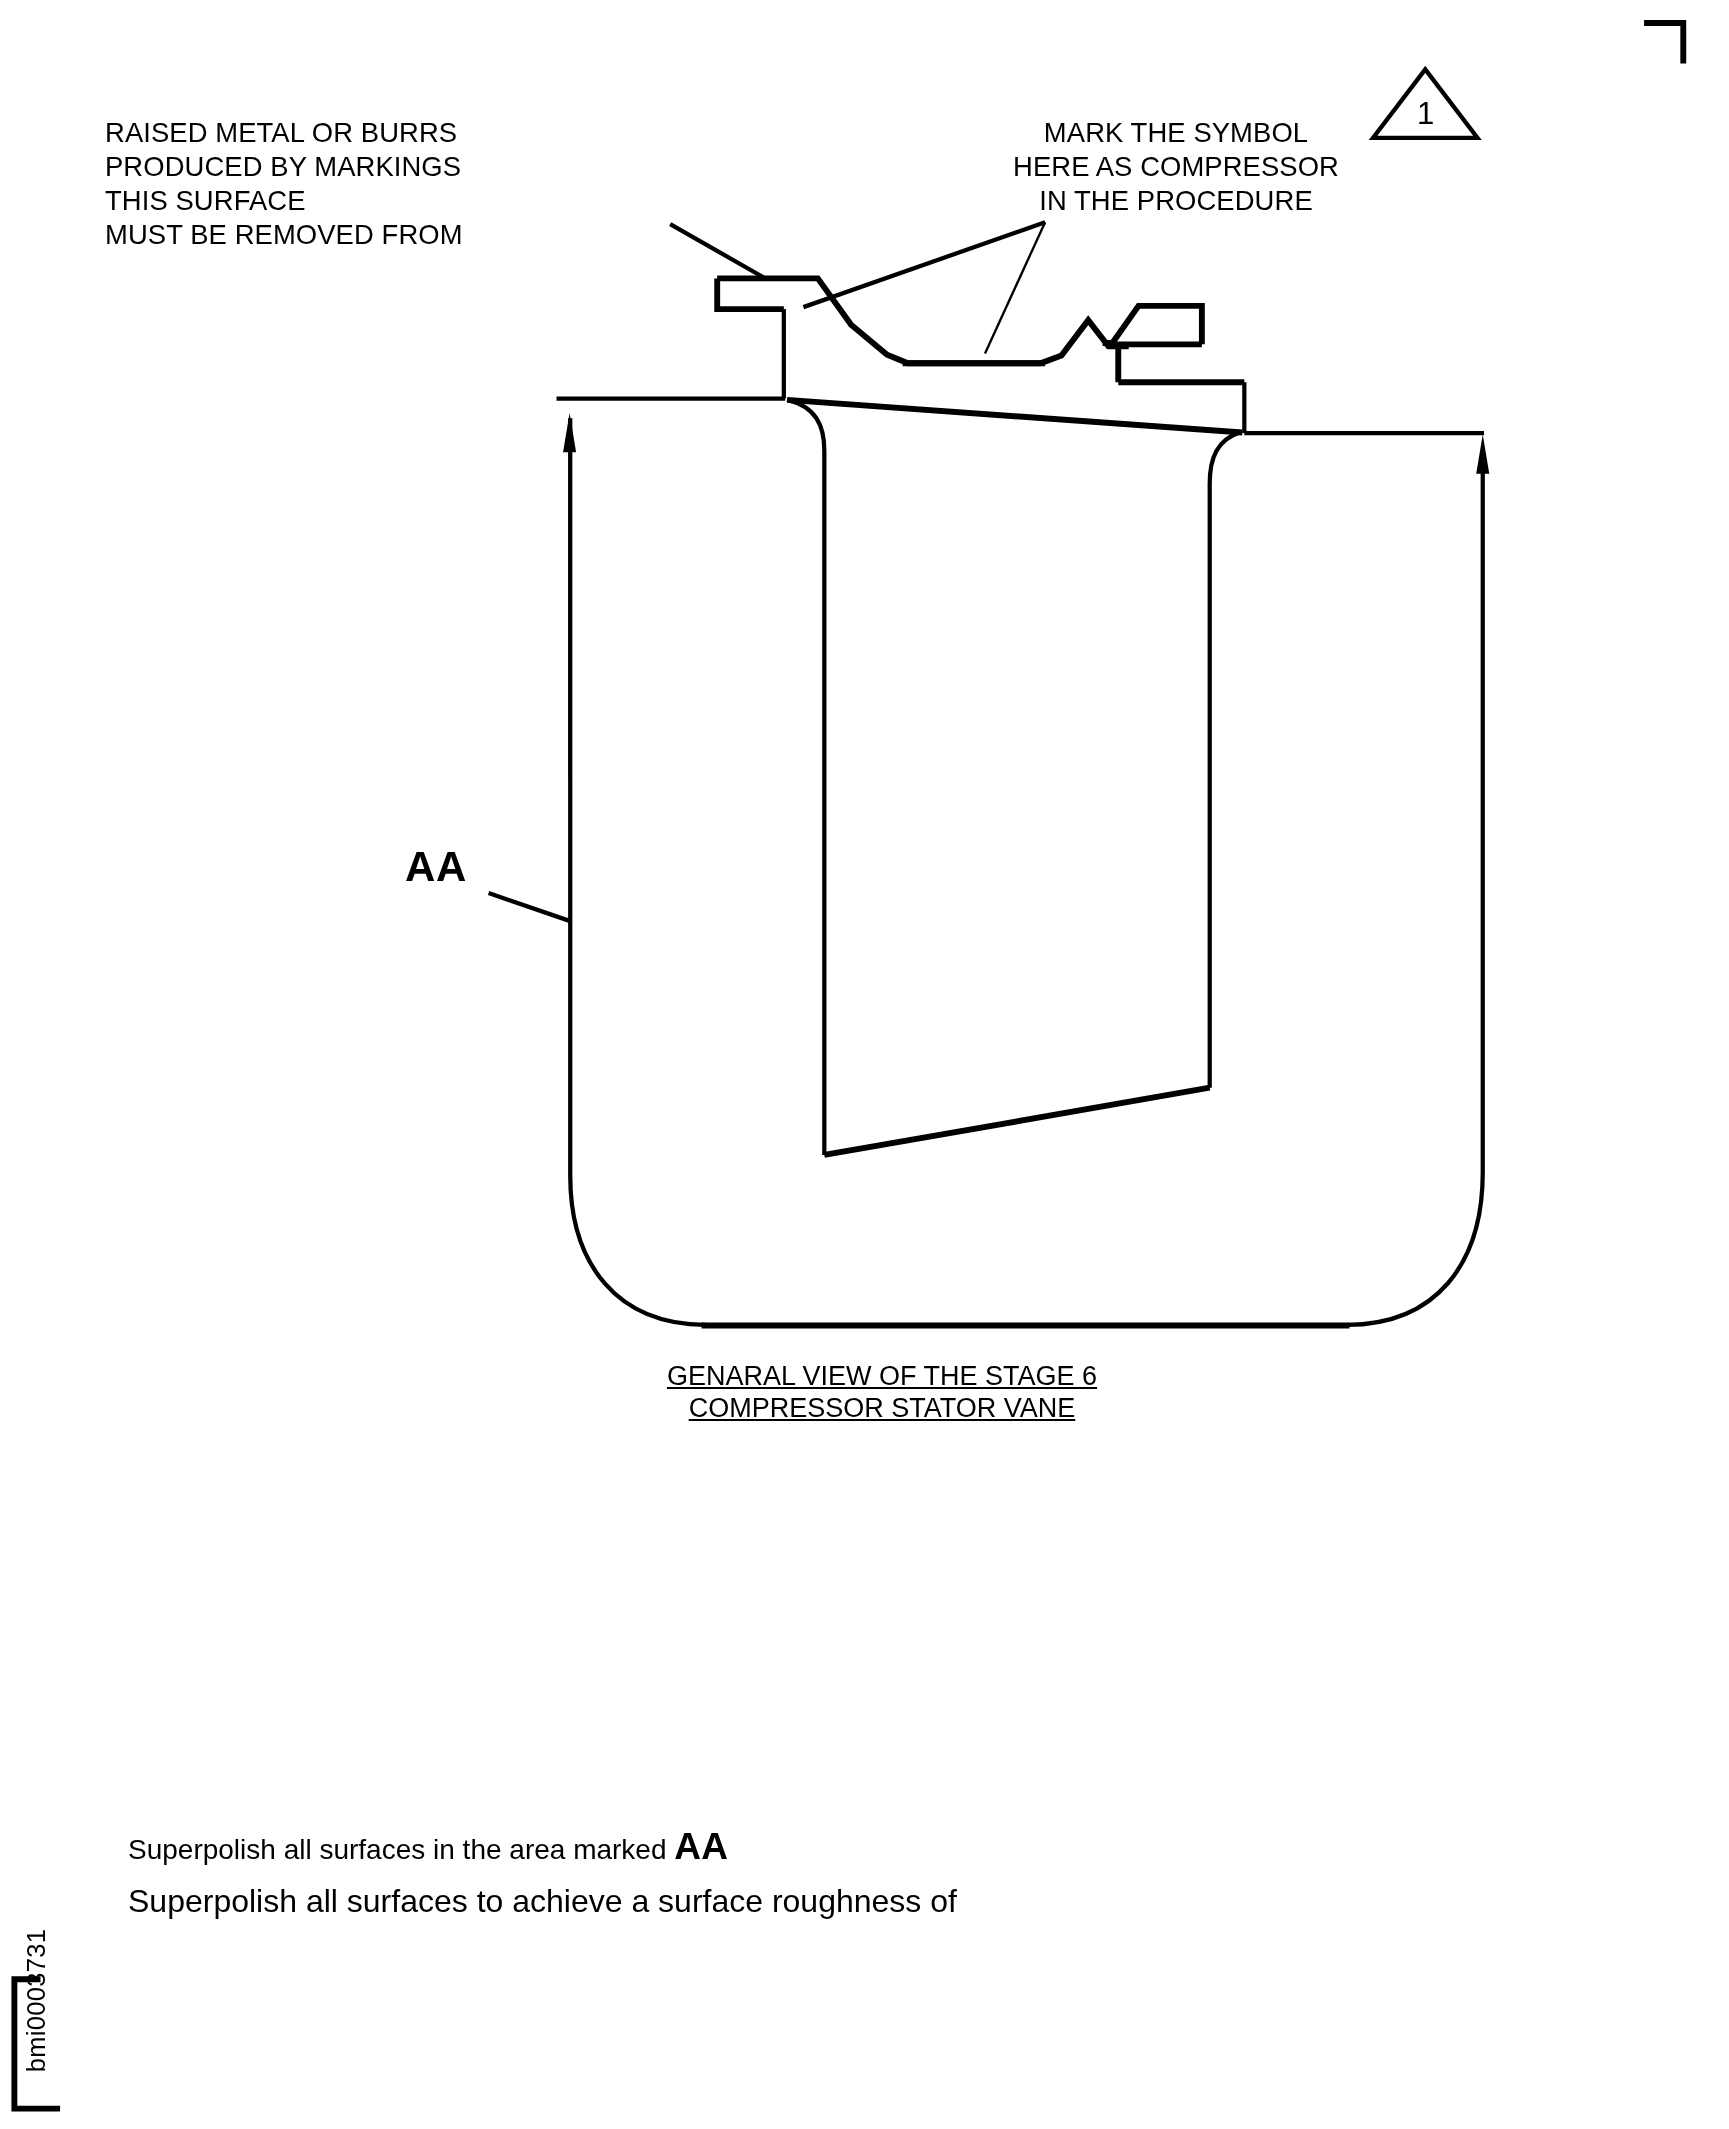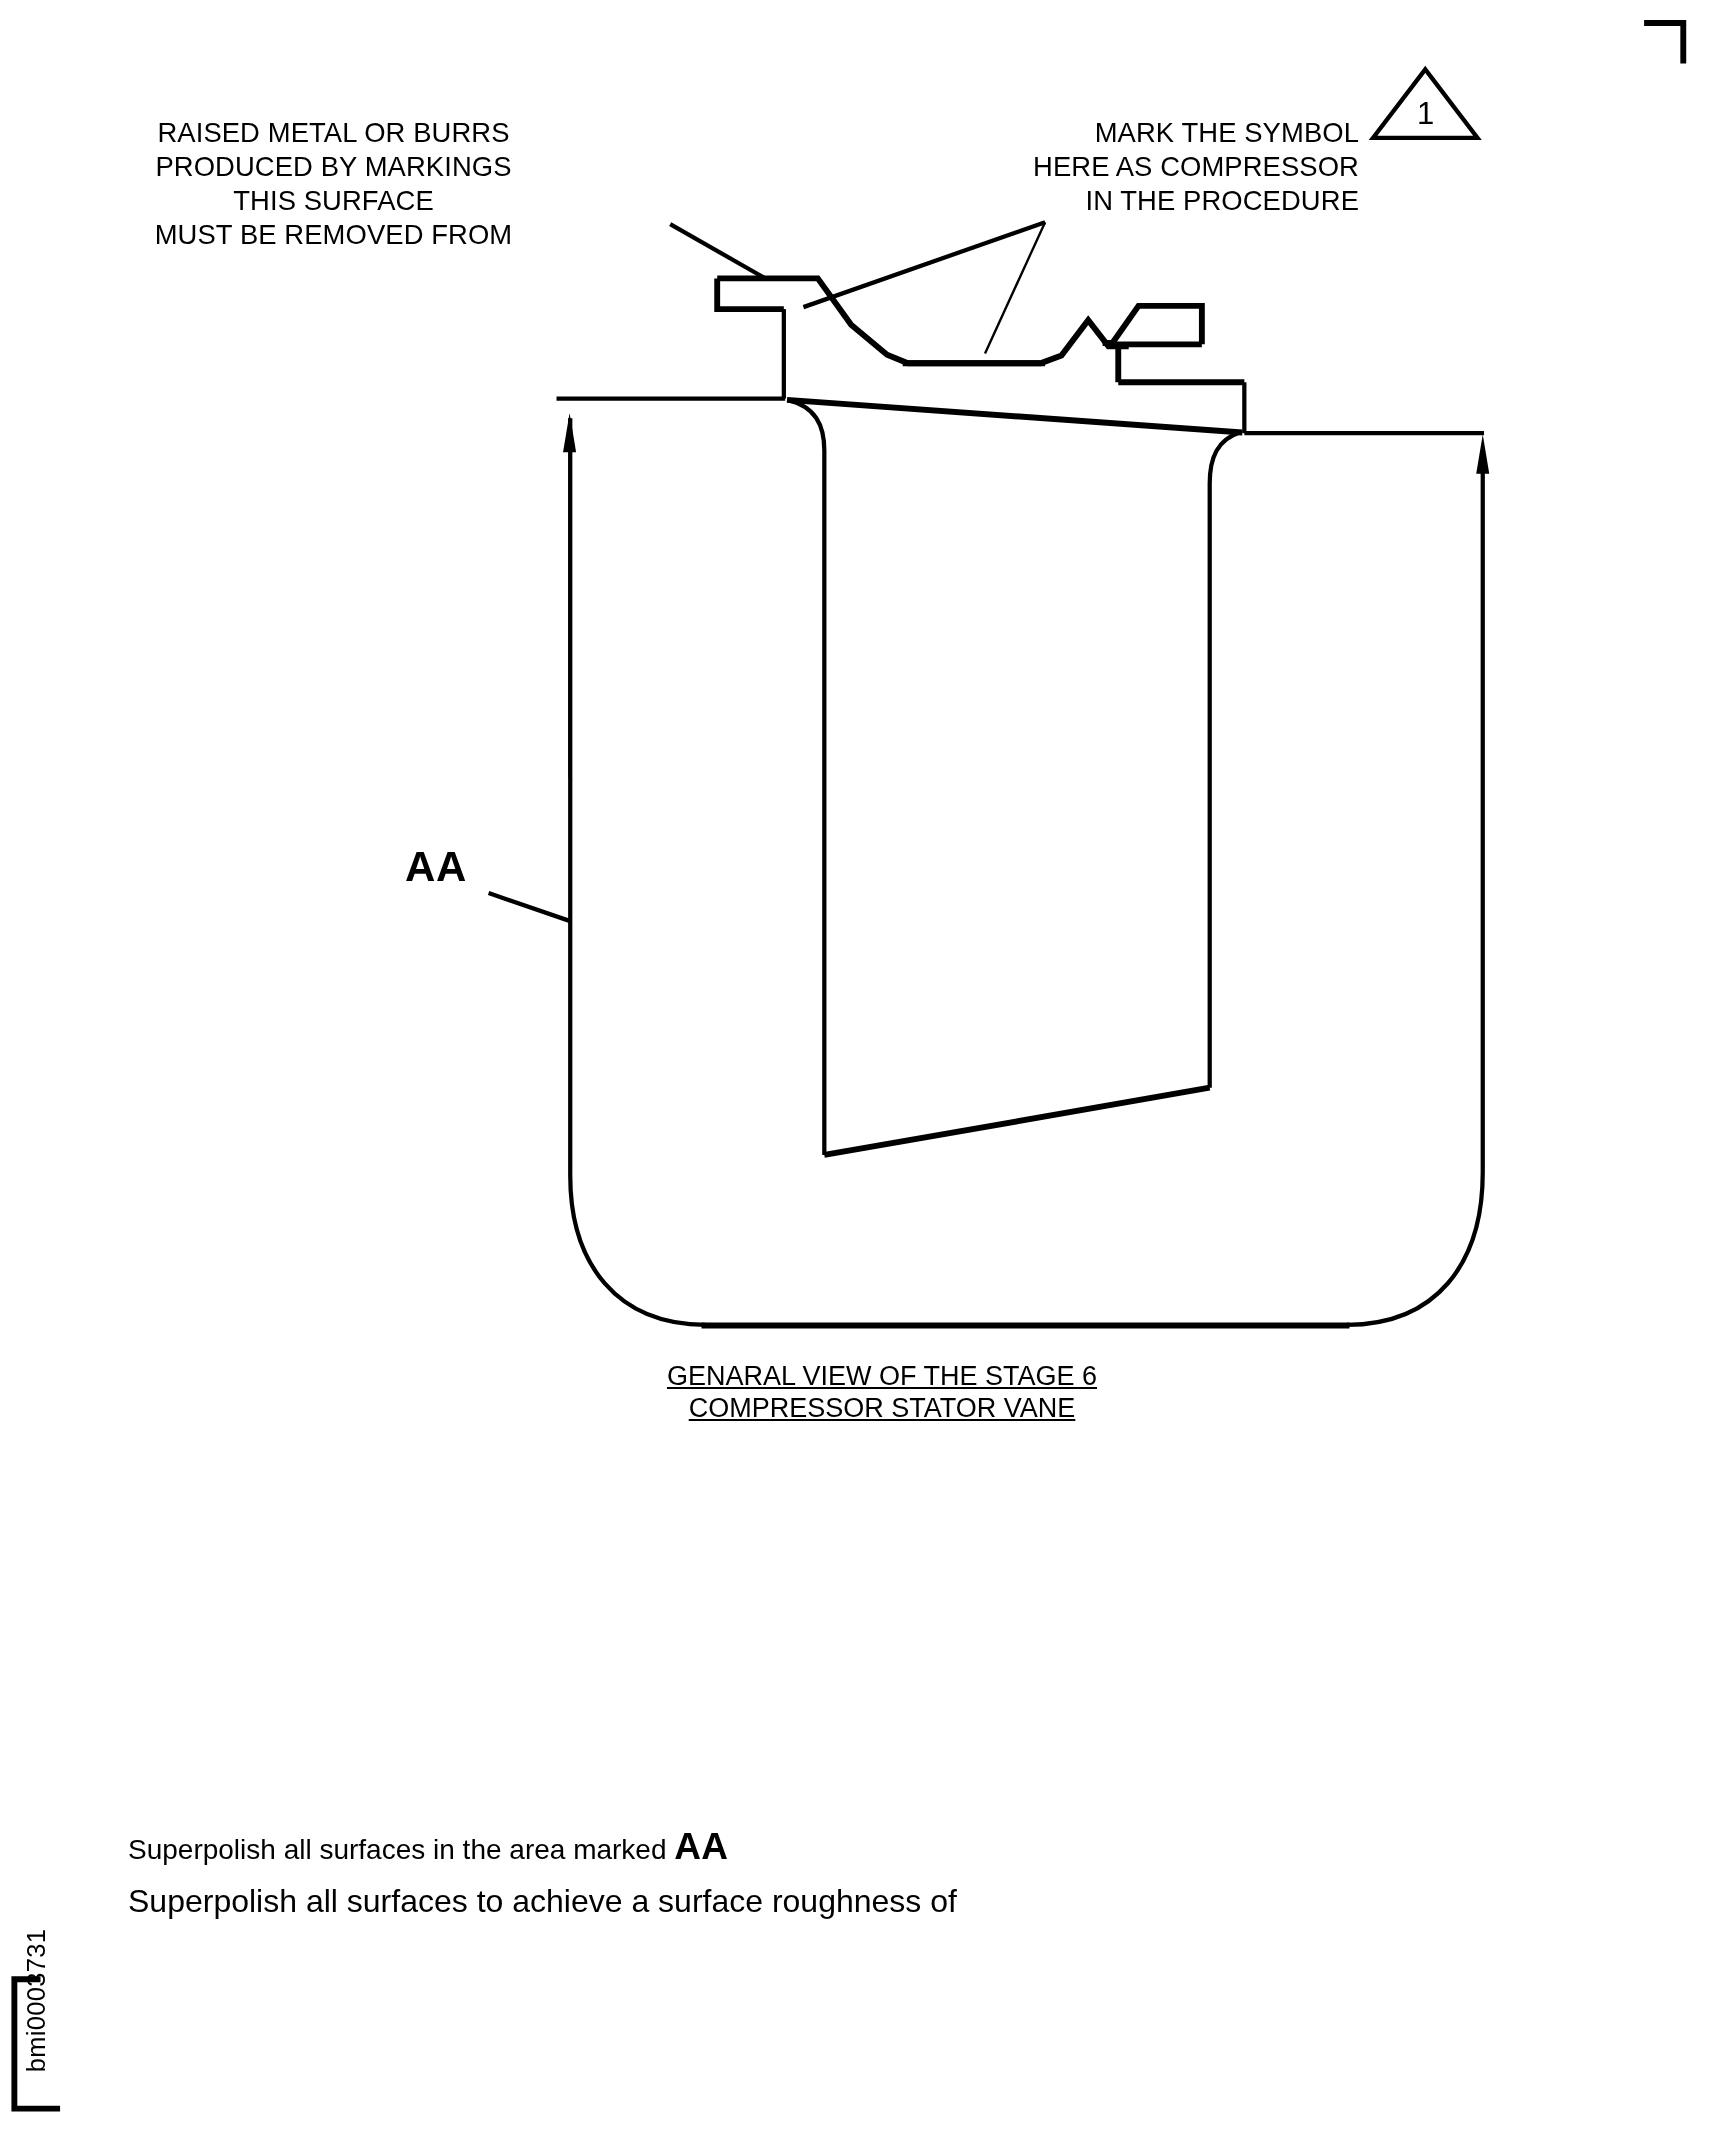--- a/index.html
+++ b/index.html
@@ -137,29 +137,29 @@
     <g>
       <path class="ln ln-med" d="M 748 1367 L 873 1410"></path>
     </g>
 
     <g>
       <polygon class="ln ln-med" points="2182,106 2262,211 2102,211"></polygon>
     </g>
 
   </svg>
 
-  <div style="position:absolute; left:105px; top:116px; width:457px; text-align:center;
+  <div style="position:absolute; left:105px; top:116px; width:457px; text-align:left;
               font-size:27.4px; line-height:34px; letter-spacing:0.1px;">
     <div>RAISED METAL OR BURRS</div>
     <div>PRODUCED BY MARKINGS</div>
     <div>THIS SURFACE</div>
     <div>MUST BE REMOVED FROM</div>
   </div>
 
-  <div style="position:absolute; left:993px; top:116px; width:366px; text-align:right;
+  <div style="position:absolute; left:993px; top:116px; width:366px; text-align:center;
               font-size:27.4px; line-height:34px; letter-spacing:0.1px;">
     <div>MARK THE SYMBOL</div>
     <div>HERE AS COMPRESSOR</div>
     <div>IN THE PROCEDURE</div>
   </div>
 
   <div style="position:absolute; left:1373px; top:98px; width:105px; text-align:center;
               font-size:31px; line-height:31px;">1</div>
 
   <div style="position:absolute; left:405px; top:843px; font-size:42px;

